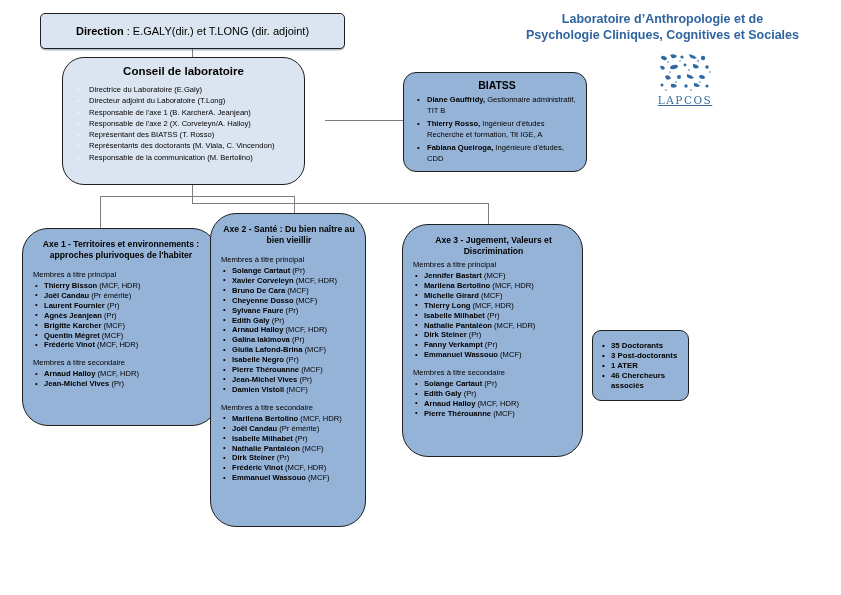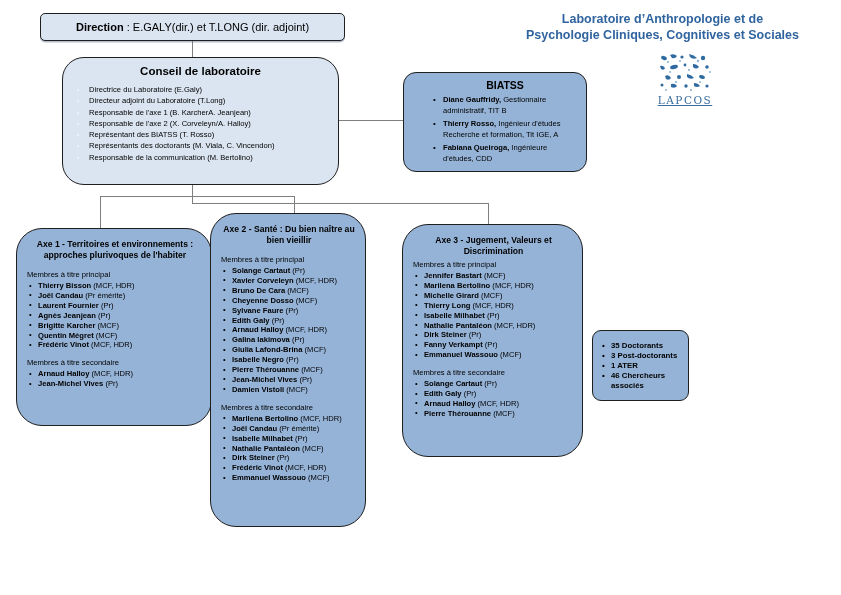--- a/index.html
+++ b/index.html
@@ -8,21 +8,21 @@
     width:841px; height:595px; position:relative; overflow:hidden;
     font-family:"Liberation Sans", sans-serif; color:#000;
   }
   .box { position:absolute; border:1.4px solid #1f1f1f; }
   .light { background:#dbe5f1; }
   .mid   { background:#95b3d7; }
   .line  { position:absolute; background:#7f7f7f; }
 
   
   .direction {
-    left:40px; top:13px; width:305px; height:28px; border-radius:5px;
+    left:40px; top:13px; width:305px; height:36px; border-radius:5px;
     display:flex; align-items:center; justify-content:center;
     font-size:11px; box-shadow:0 1.5px 0 rgba(90,110,140,.45);
   }
   .direction b { font-weight:bold; }
 
   
   .lab-title {
     position:absolute; left:490px; top:11px; width:345px;
     text-align:center; font-weight:bold; font-size:12.5px; line-height:16px;
     color:#30649f;
@@ -30,46 +30,46 @@
 
   
   .logo { position:absolute; left:654px; top:52px; width:62px; text-align:center; }
   .logo-word {
     font-family:"DejaVu Serif", serif; font-size:10.5px; letter-spacing:1.5px;
     color:#3a6d9e; margin-top:-2px;text-decoration:underline;
   }
 
   
   .conseil {
-    left:62px; top:57px; width:277px; height:128px; border-radius:22px;
+    left:62px; top:57px; width:243px; height:128px; border-radius:22px;
     padding:7px 10px 6px 10px;
   }
   .conseil-title { text-align:center; font-weight:bold; font-size:11.5px; margin-bottom:7px; }
   ul { list-style:none; }
   .conseil li {
     position:relative; padding-left:16px; font-size:7.6px; line-height:11.3px;
   }
   .conseil li::before {
     content:"•"; position:absolute; left:4px; top:0; color:#eef3fa; font-size:7px;
   }
 
   
   .biatss {
     left:403px; top:72px; width:184px; height:100px; border-radius:13px;
-    padding:6px 8px 4px 28px;
+    padding:6px 8px 4px 12px;
   }
   .biatss-title { text-align:center; font-weight:bold; font-size:10.5px; margin-bottom:4px; }
   .biatss li {
     position:relative; padding-left:11px; font-size:7.6px; line-height:10.5px; margin-bottom:3px;
   }
   .biatss li::before { content:"•"; position:absolute; left:1px; top:-0.5px; font-size:8px; }
 
   
   .axe { border-radius:26px; padding:10px 8px 8px 10px; }
-  .axe1 { left:16px;  top:228px; width:196px; height:198px; }
+  .axe1 { left:22px;  top:228px; width:196px; height:198px; }
   .axe2 { left:210px; top:213px; width:156px; height:314px; }
   .axe3 { left:402px; top:224px; width:181px; height:233px; }
   .axe-title {
     text-align:center; font-weight:bold; font-size:8.6px; line-height:11px; margin-bottom:9px;
   }
   .axe3 .axe-title { margin-bottom:3px; }
   .group-label { font-size:7.6px; line-height:10px; margin-bottom:1px; }
   .members { margin-bottom:8px; }
   .members li {
     position:relative; padding-left:11px; font-size:7.6px; line-height:9.9px;

